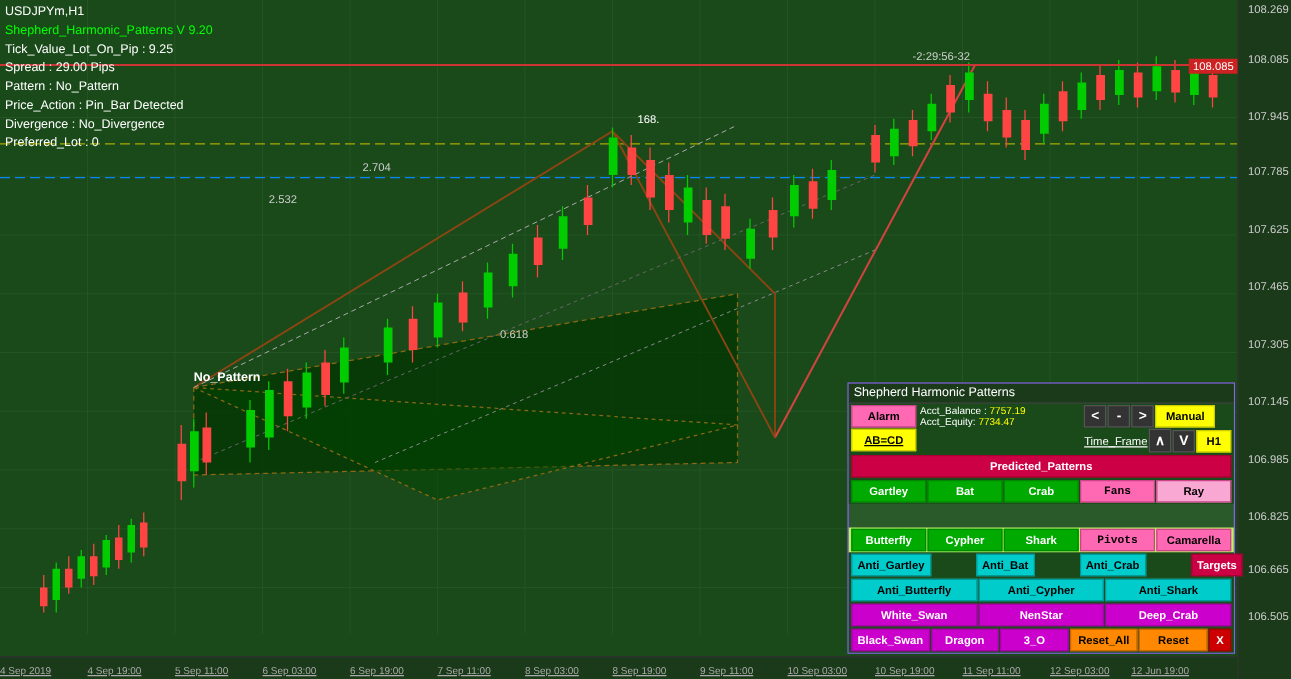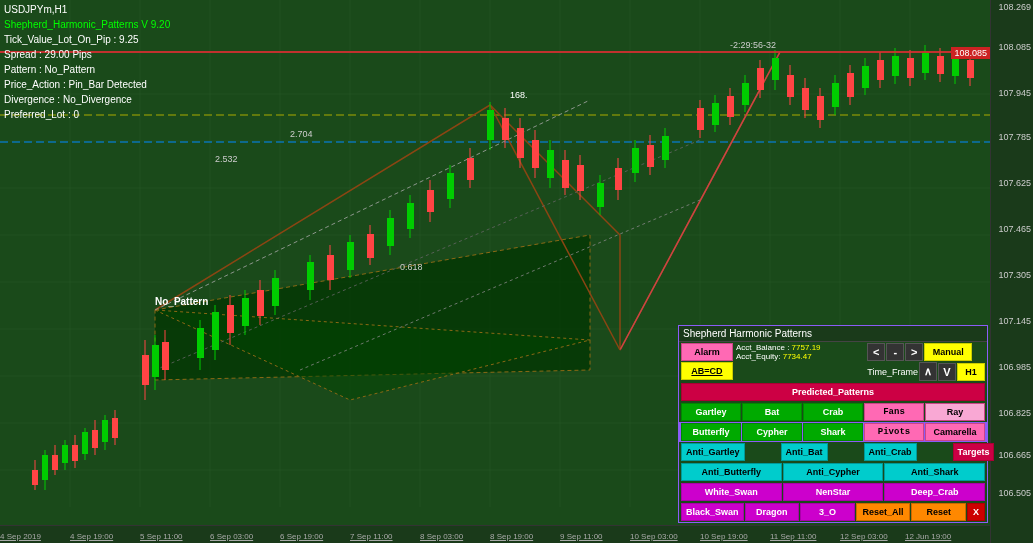--- a/index.html
+++ b/index.html
@@ -460,41 +460,41 @@
       </div>
 
       <div style="display:flex; flex-direction:column; gap:1px; margin-left:auto;">
         <div style="display:flex; gap:1px; align-items:center;">
           <button class="btn btn-nav btn-small">&lt;</button>
           <button class="btn btn-nav btn-small">-</button>
           <button class="btn btn-nav btn-small">&gt;</button>
           <button class="btn btn-manual" style="min-width:48px;">Manual</button>
         </div>
         <div style="display:flex; gap:1px; align-items:center;">
-          <span style="color:#fff; font-size:9px; white-space:nowrap;">Time_Frame</span>
+          <span style="color:#fff; font-size:9px; white-space:nowrap;text-decoration:underline;">Time_Frame</span>
           <button class="btn btn-nav btn-small">∧</button>
           <button class="btn btn-nav btn-small">V</button>
           <button class="btn btn-h1" style="min-width:28px;">H1</button>
         </div>
       </div>
     </div>
 
     <div class="panel-row" style="padding:1px 2px; background:#1a4a1a;justify-content:flex-end;">
       <button class="btn btn-predicted" style="width:100%;">Predicted_Patterns</button>
     </div>
 
     <div class="panel-row" style="padding:1px 2px; background:#1a4a1a;">
       <button class="btn btn-green" style="flex:1;">Gartley</button>
       <button class="btn btn-green" style="flex:1;">Bat</button>
       <button class="btn btn-green" style="flex:1;">Crab</button>
       <button class="btn btn-fans" style="flex:1;">Fans</button>
       <button class="btn btn-ray" style="flex:1;">Ray</button>
     </div>
 
-    <div class="panel-row" style="padding:1px 2px; background:#8b5cf6;">
+    <div class="panel-row" style="padding:1px 2px; background:#bef264;margin-top:19px;">
       <button class="btn btn-green" style="flex:1;">Butterfly</button>
       <button class="btn btn-green" style="flex:1;">Cypher</button>
       <button class="btn btn-green" style="flex:1;">Shark</button>
       <button class="btn btn-fans" style="flex:1;">Pivots</button>
       <button class="btn btn-camarella" style="flex:1;">Camarella</button>
     </div>
 
     <div class="panel-row" style="padding:1px 2px; background:#1a4a1a;gap:36px;">
       <button class="btn btn-cyan" style="flex:1;">Anti_Gartley</button>
       <button class="btn btn-cyan" style="flex:1;">Anti_Bat</button>

